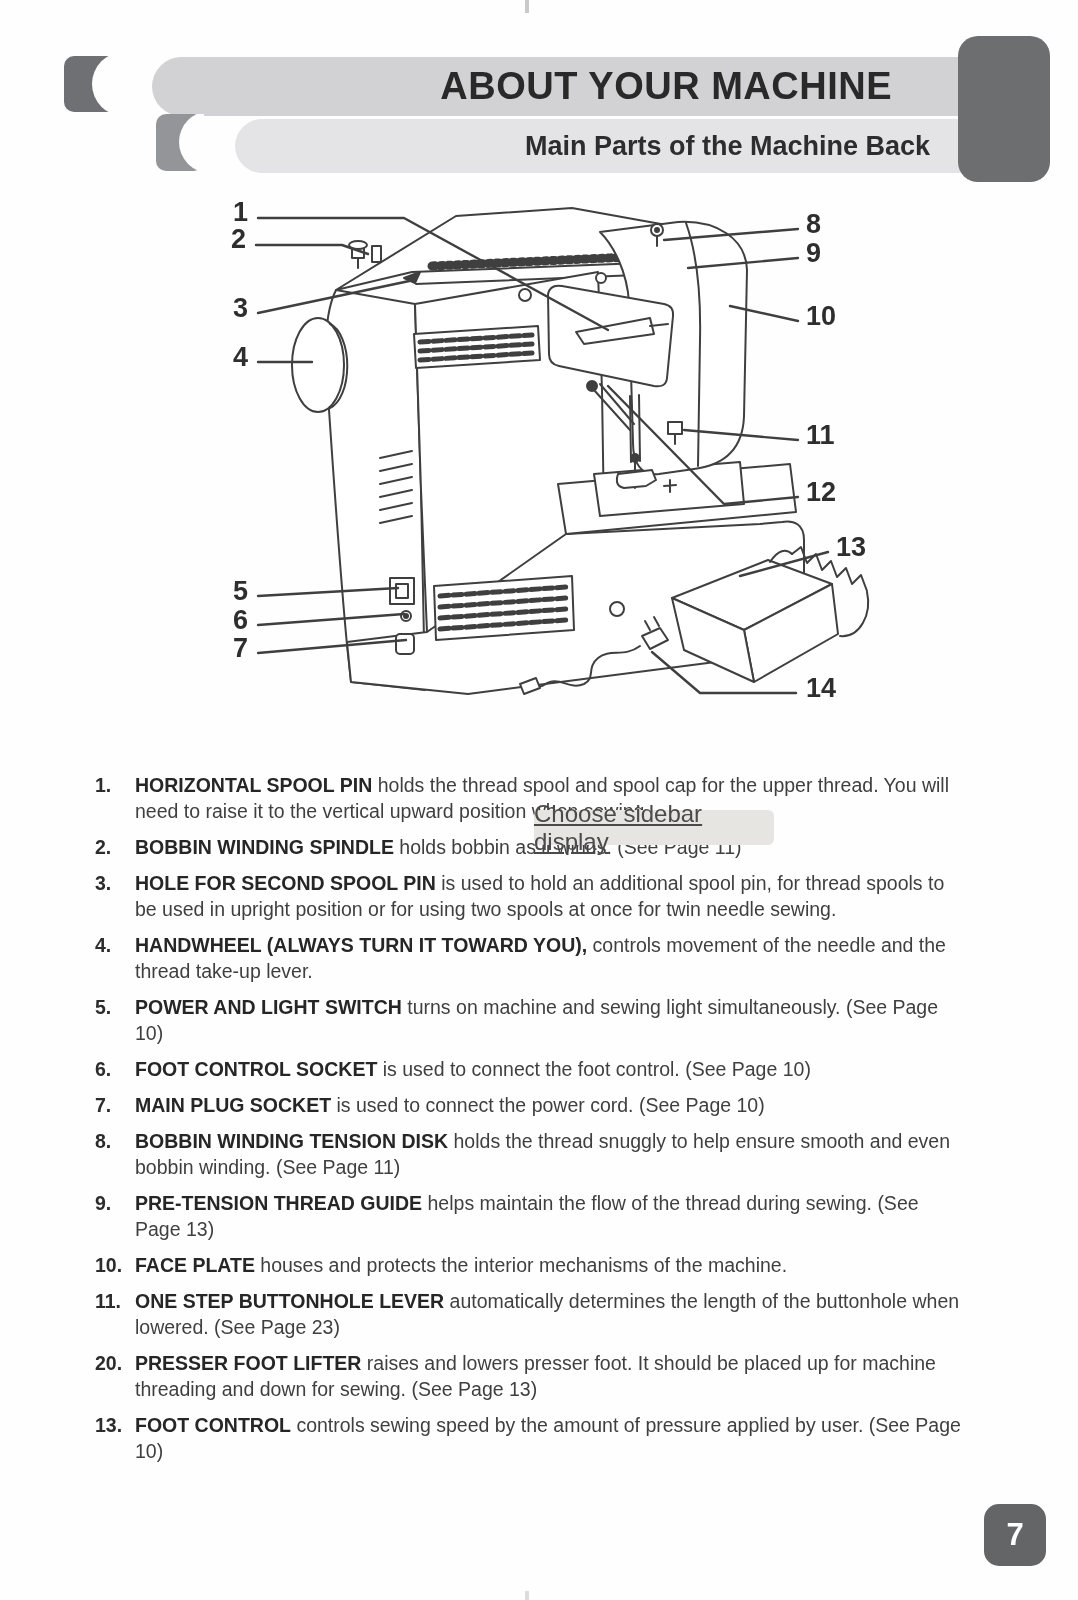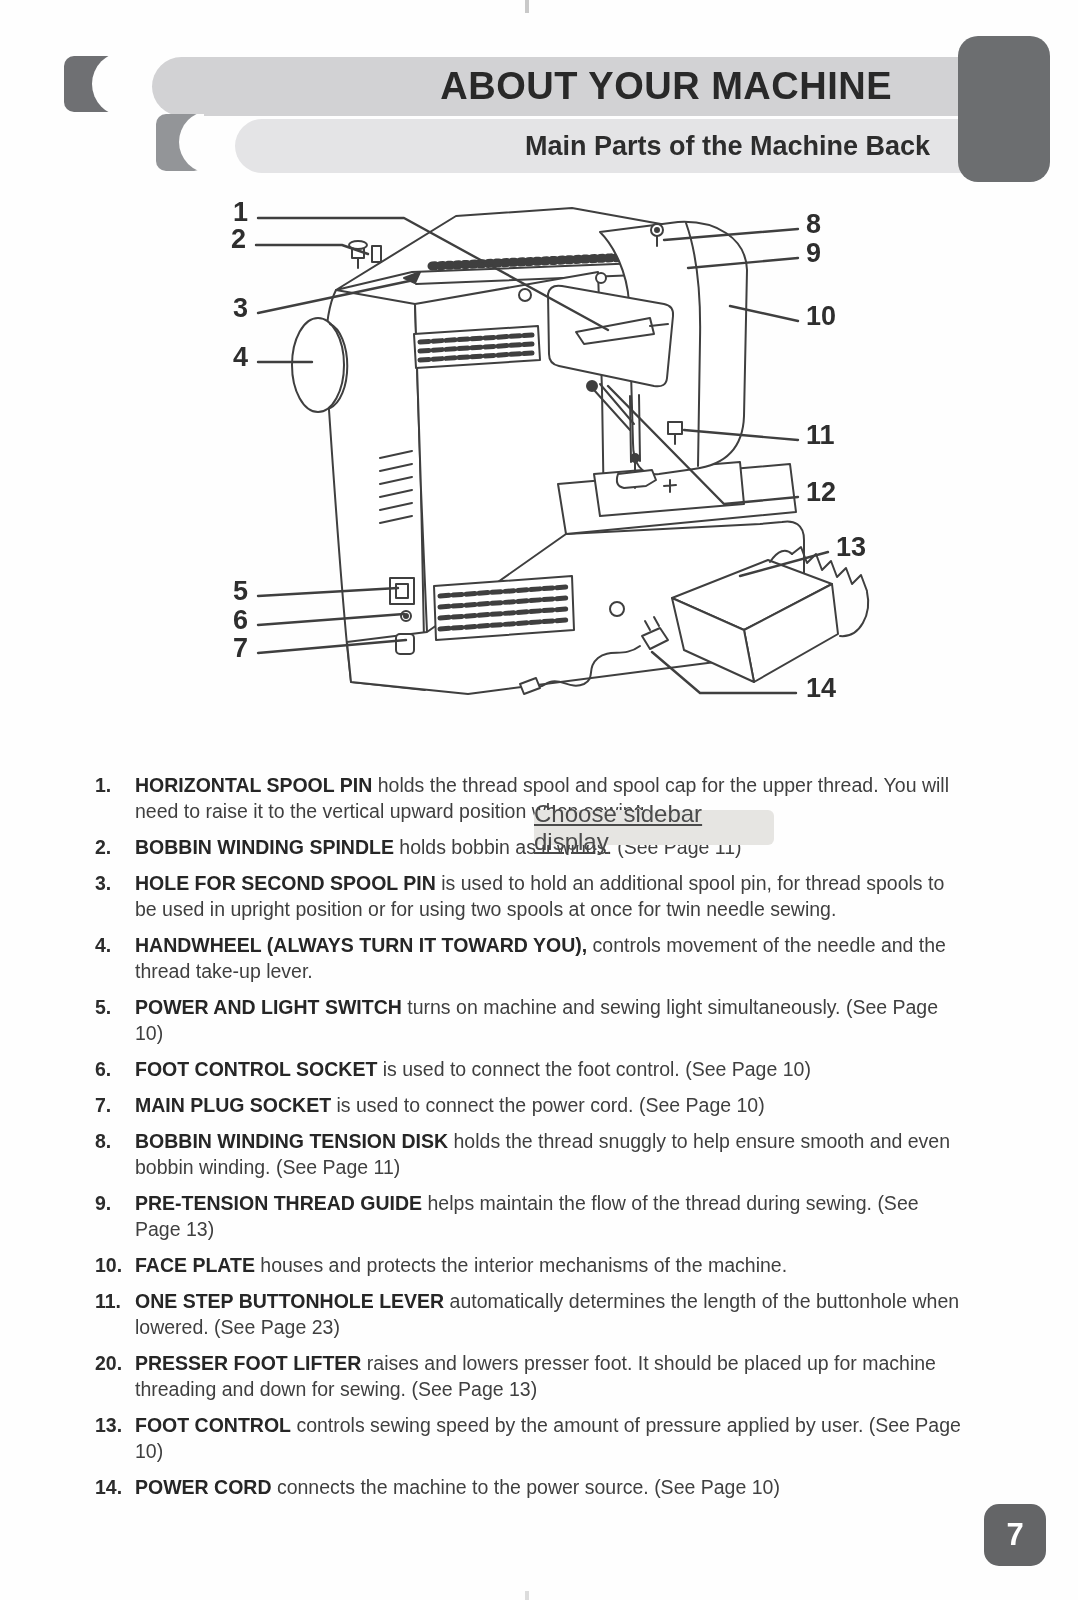--- a/index.html
+++ b/index.html
@@ -246,23 +246,19 @@
   <div class="part-row">
     <span class="part-num">20.</span>
     <span class="part-text"><span class="part-name">PRESSER FOOT LIFTER</span><span> raises and lowers presser foot. It should be placed up for machine threading and down for sewing. (See Page 13)</span></span>
   </div>
 
   <div class="part-row">
     <span class="part-num">13.</span>
     <span class="part-text"><span class="part-name">FOOT CONTROL</span><span> controls sewing speed by the amount of pressure applied by user. (See Page 10)</span></span>
   </div>
 
-  <div class="part-row">
-    <span class="part-num">14.</span>
-    <span class="part-text"><span class="part-name">POWER CORD</span><span> connects the machine to the power source. (See Page 10)</span></span>
-  </div>
 </div>
 
 <div class="tooltip">Choose sidebar display</div>
 
 <div class="page-badge">7</div>
 
 <div class="tick-bottom"></div>
 
 </body></html>

